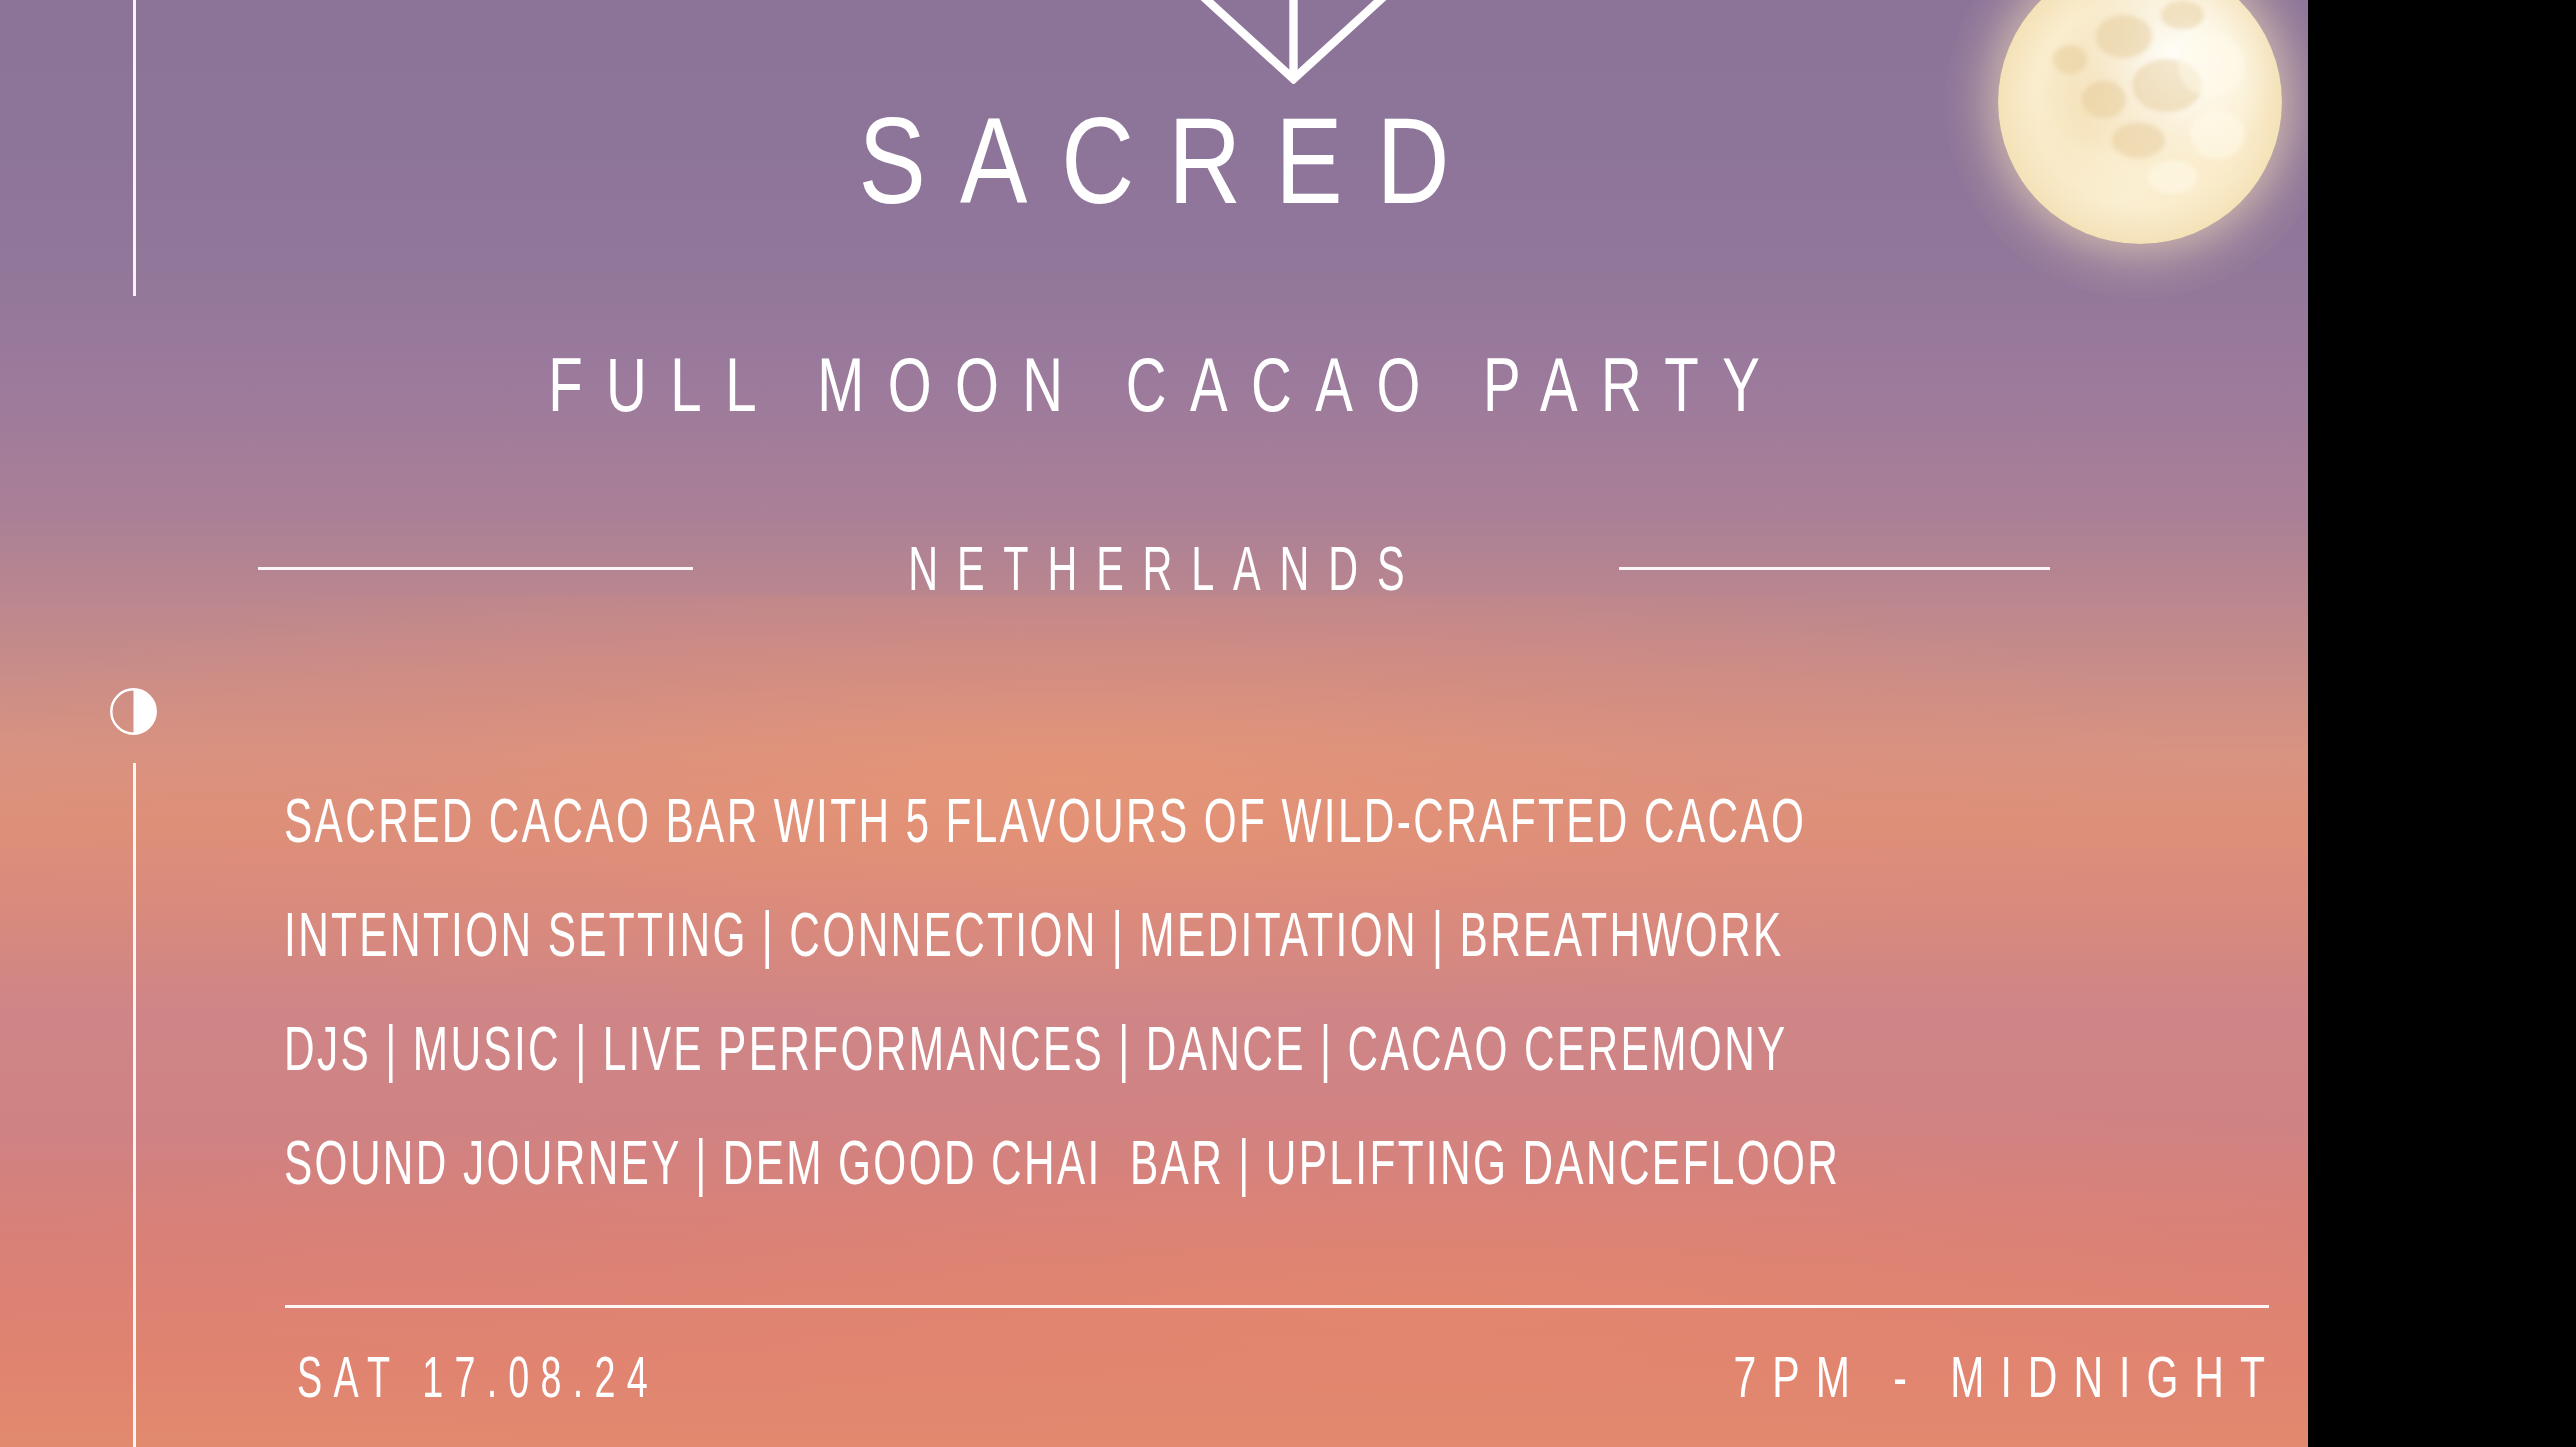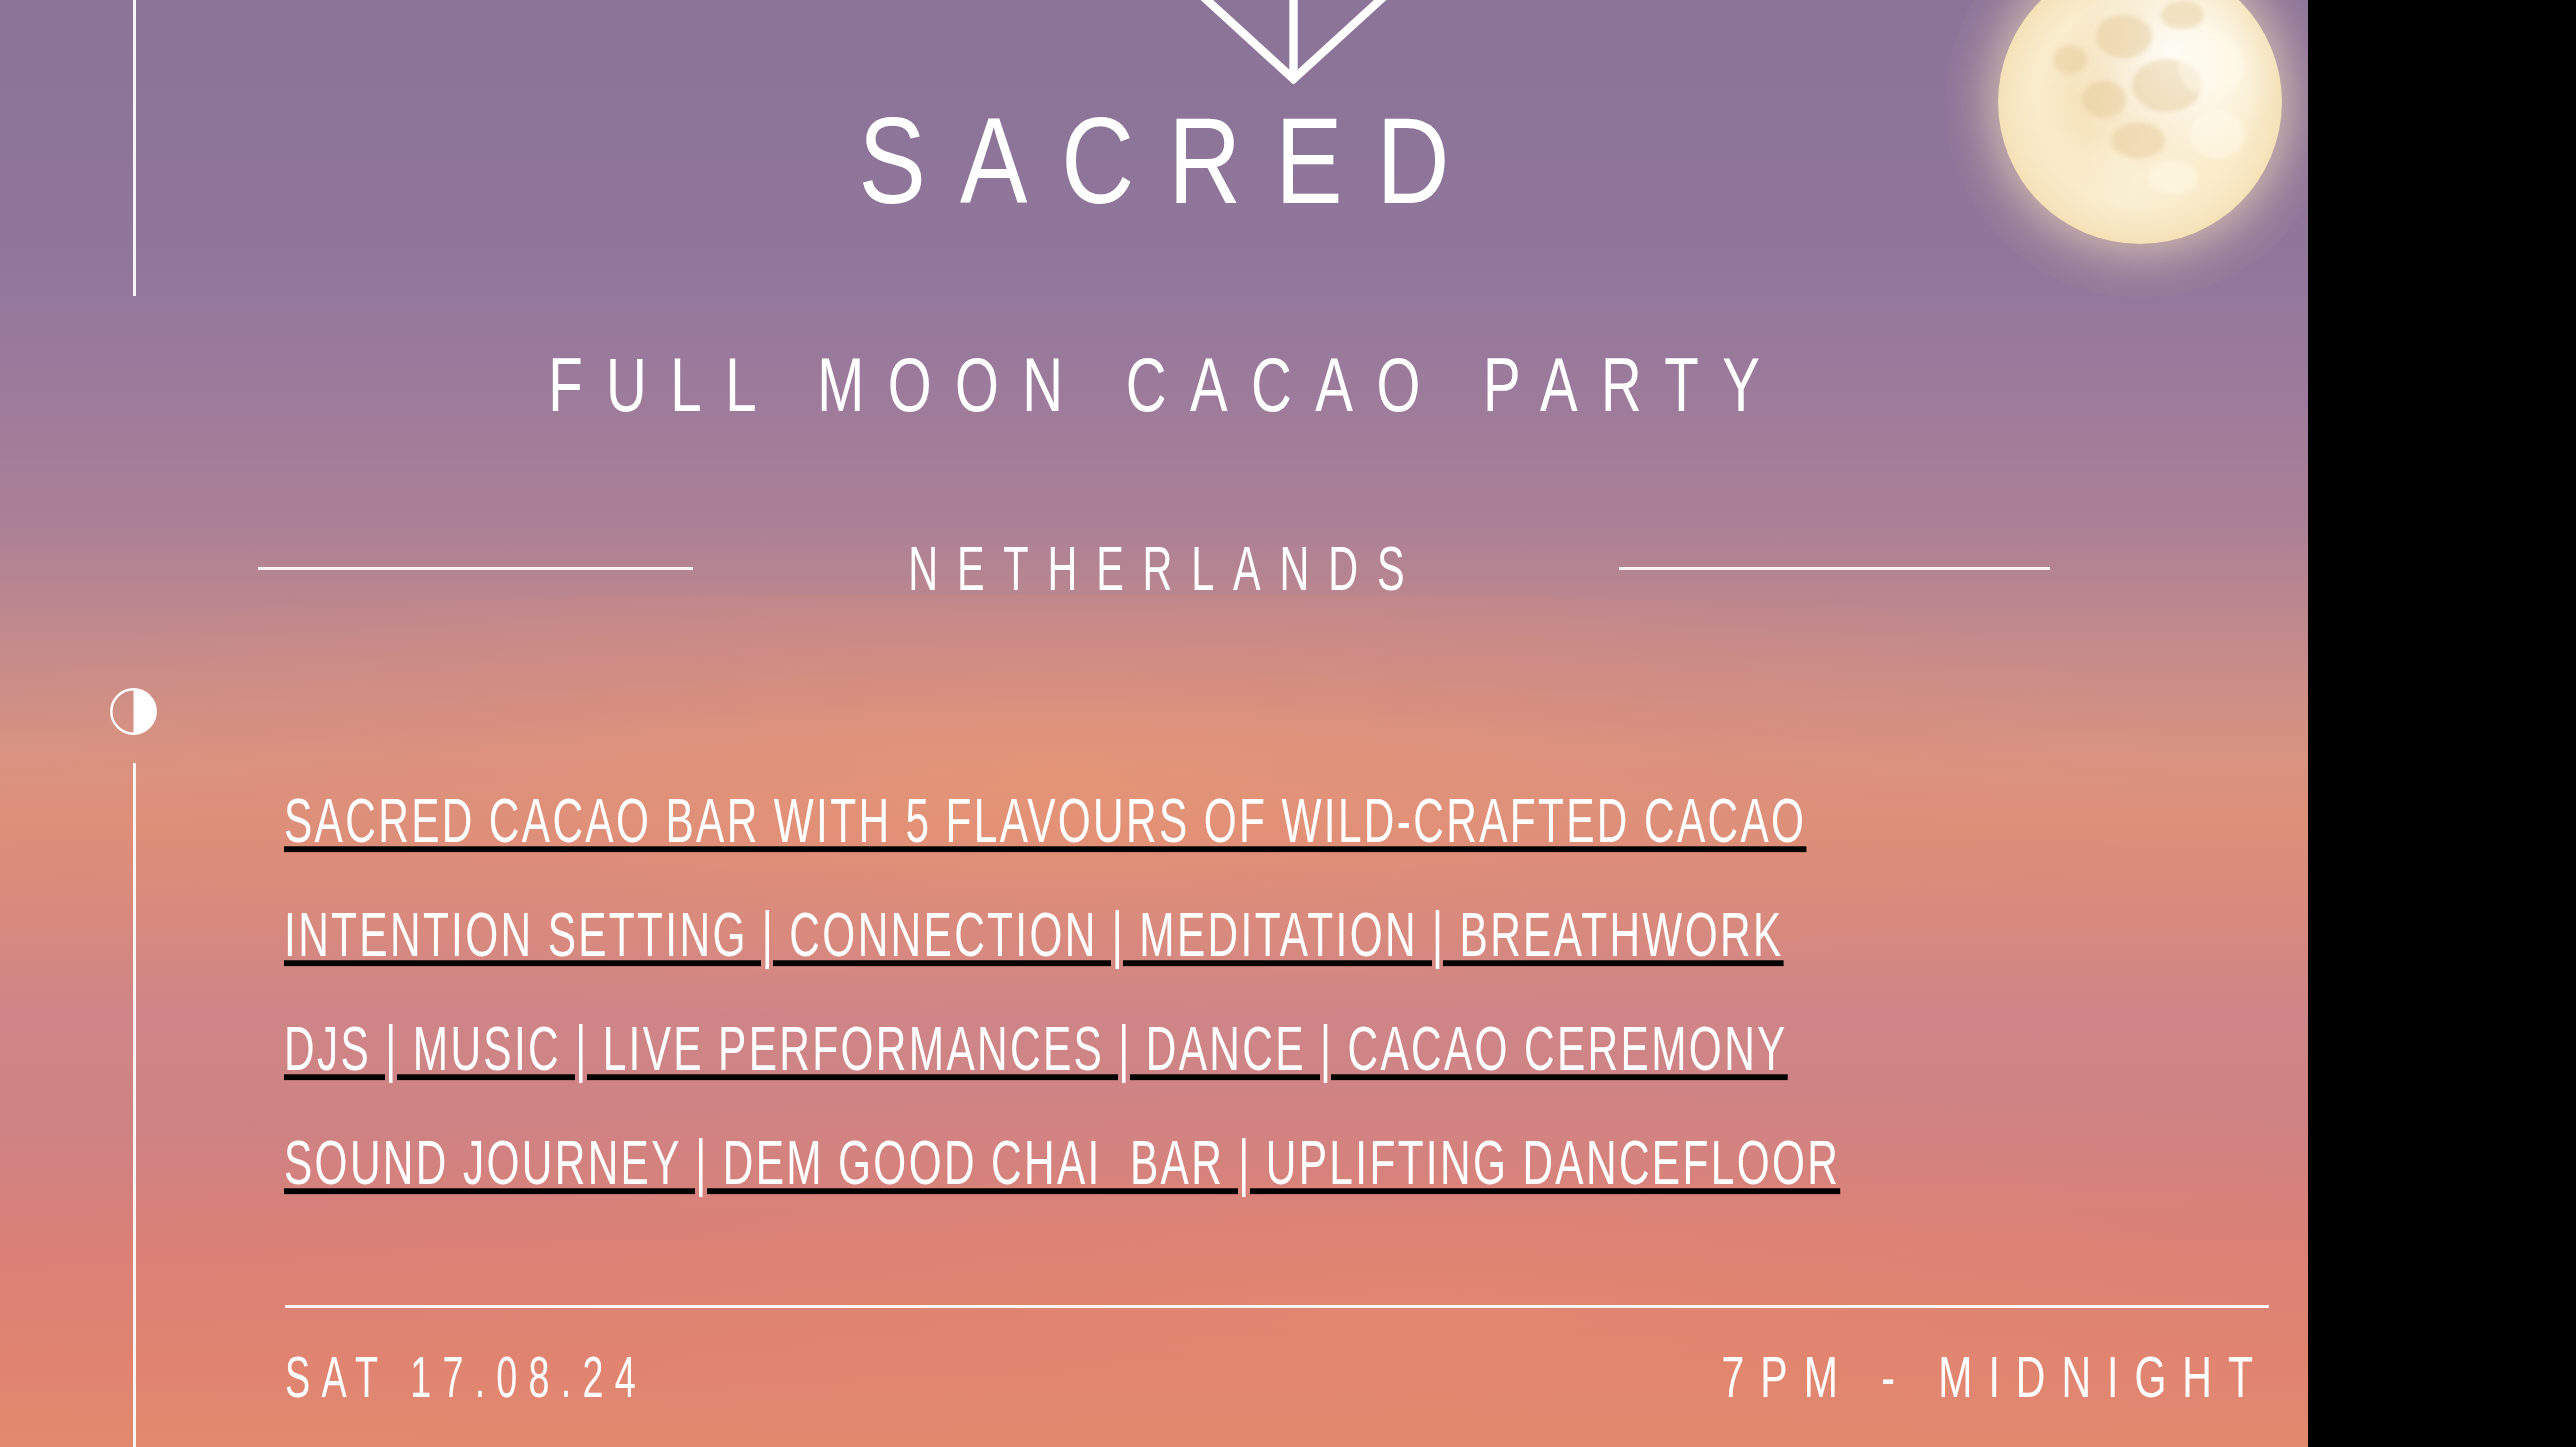--- a/index.html
+++ b/index.html
@@ -186,21 +186,20 @@
     white-space: nowrap;
     transform: scaleY(1.32) scaleX(0.88);
   }
 
   
   #body-lines {
     position: absolute;
     left: 284px;
     top: 763px;
     width: 2015px;
-    text-decoration: underline;
   }
   .body-line {
     color: #ffffff;
     font-size: 43px;
     line-height: 114px;
     font-weight: 400;
     letter-spacing: 2.4px;
     white-space: pre;
     transform: scaleY(1.46) scaleX(0.985);
     transform-origin: left center;
@@ -211,21 +210,21 @@
   #rule-footer {
     position: absolute;
     left: 285px;
     top: 1305px;
     width: 1984px;
     height: 3.1px;
     background: rgba(255,255,255,0.93);
   }
   #footer-row {
     position: absolute;
-    left: 285px;
+    left: 297px;
     top: 1366px;
     width: 1984px;
     display: flex;
     justify-content: space-between;
     align-items: baseline;
   }
   #date-text {
     color: #ffffff;
     font-size: 41px;
     line-height: 1;

